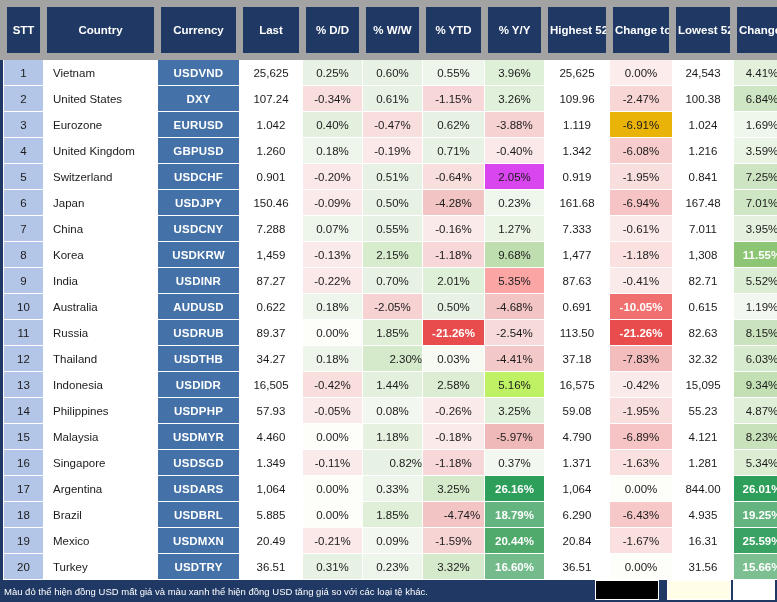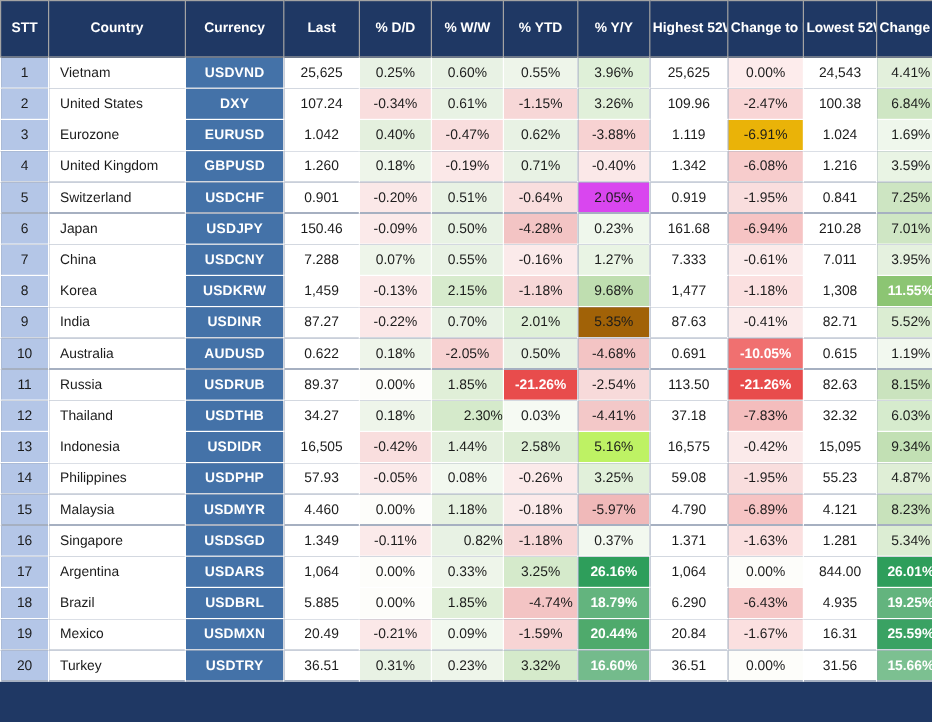--- a/index.html
+++ b/index.html
@@ -23,21 +23,21 @@
     white-space:nowrap;
     overflow:hidden;
   }
   thead th{
     background:#1f3864;
     color:#ffffff;
     font-weight:bold;
     height:46px;
     line-height:13px;
     font-size:11.5px;
-    border:1px solid #a3a3a3;
+    border:7px solid #a3a3a3;
     padding:0 2px;
   }
   td.stt{background:#b4c6e7;color:#1b1b1b;font-weight:normal;}
   td.country{background:#ffffff;text-align:left;padding-left:9px;}
   td.ccy{background:#4472a8;color:#ffffff;font-weight:bold;letter-spacing:.2px;}
   td.num{background:#ffffff;}
   .footer{
     position:absolute;left:0;bottom:0;width:777px;height:22px;
     background:#1f3864;color:#ffffff;font-size:9.5px;
     display:flex;align-items:center;
@@ -169,21 +169,21 @@
           <td class="stt">6</td>
           <td class="country">Japan</td>
           <td class="ccy">USDJPY</td>
           <td class="num">150.46</td>
           <td class="num" style="background: rgb(251, 234, 234);">-0.09%</td>
           <td class="num" style="background: rgb(232, 242, 228);">0.50%</td>
           <td class="num" style="background: rgb(243, 196, 196);">-4.28%</td>
           <td class="num" style="background: rgb(239, 247, 236);">0.23%</td>
           <td class="num">161.68</td>
           <td class="num" style="background: rgb(246, 196, 196);">-6.94%</td>
-          <td class="num">210.28</td>
+          <td class="num">167.48</td>
           <td class="num" style="background: rgb(207, 230, 196);">7.01%</td>
         </tr>
         <tr>
           <td class="stt">7</td>
           <td class="country">China</td>
           <td class="ccy">USDCNY</td>
           <td class="num">7.288</td>
           <td class="num" style="background: rgb(238, 245, 234);">0.07%</td>
           <td class="num" style="background: rgb(232, 242, 228);">0.55%</td>
           <td class="num" style="background: rgb(251, 234, 234);">-0.16%</td>
@@ -208,21 +208,21 @@
           <td class="num" style="background: rgb(140, 197, 115); color: rgb(255, 255, 255); font-weight: bold;">11.55%</td>
         </tr>
         <tr>
           <td class="stt">9</td>
           <td class="country">India</td>
           <td class="ccy">USDINR</td>
           <td class="num">87.27</td>
           <td class="num" style="background: rgb(251, 232, 232);">-0.22%</td>
           <td class="num" style="background: rgb(232, 242, 228);">0.70%</td>
           <td class="num" style="background: rgb(223, 240, 216);">2.01%</td>
-          <td class="num" style="background: #a16207;">5.35%</td>
+          <td class="num" style="background: #fca5a5;">5.35%</td>
           <td class="num">87.63</td>
           <td class="num" style="background: rgb(251, 234, 234);">-0.41%</td>
           <td class="num">82.71</td>
           <td class="num" style="background: rgb(219, 237, 210);">5.52%</td>
         </tr>
         <tr>
           <td class="stt">10</td>
           <td class="country">Australia</td>
           <td class="ccy">AUDUSD</td>
           <td class="num">0.622</td>
@@ -371,13 +371,19 @@
           <td class="num" style="background: rgb(213, 234, 203);">3.32%</td>
           <td class="num" style="background: rgb(116, 187, 140); color: rgb(255, 255, 255); font-weight: bold;">16.60%</td>
           <td class="num">36.51</td>
           <td class="num" style="background: rgb(253, 253, 250);">0.00%</td>
           <td class="num">31.56</td>
           <td class="num" style="background: rgb(124, 192, 145); color: rgb(255, 255, 255); font-weight: bold;">15.66%</td>
         </tr>
       </tbody>
   </table>
 
+  <div class="footer">
+    <div class="note">Màu đỏ thể hiện đồng USD mất giá và màu xanh thể hiện đồng USD tăng giá so với các loại tệ khác.</div>
+    <div class="swatch-dark"></div>
+    <div class="swatch-light"></div>
+    <div class="swatch-end"></div>
+  </div>
 </div>
 
 </body></html>

